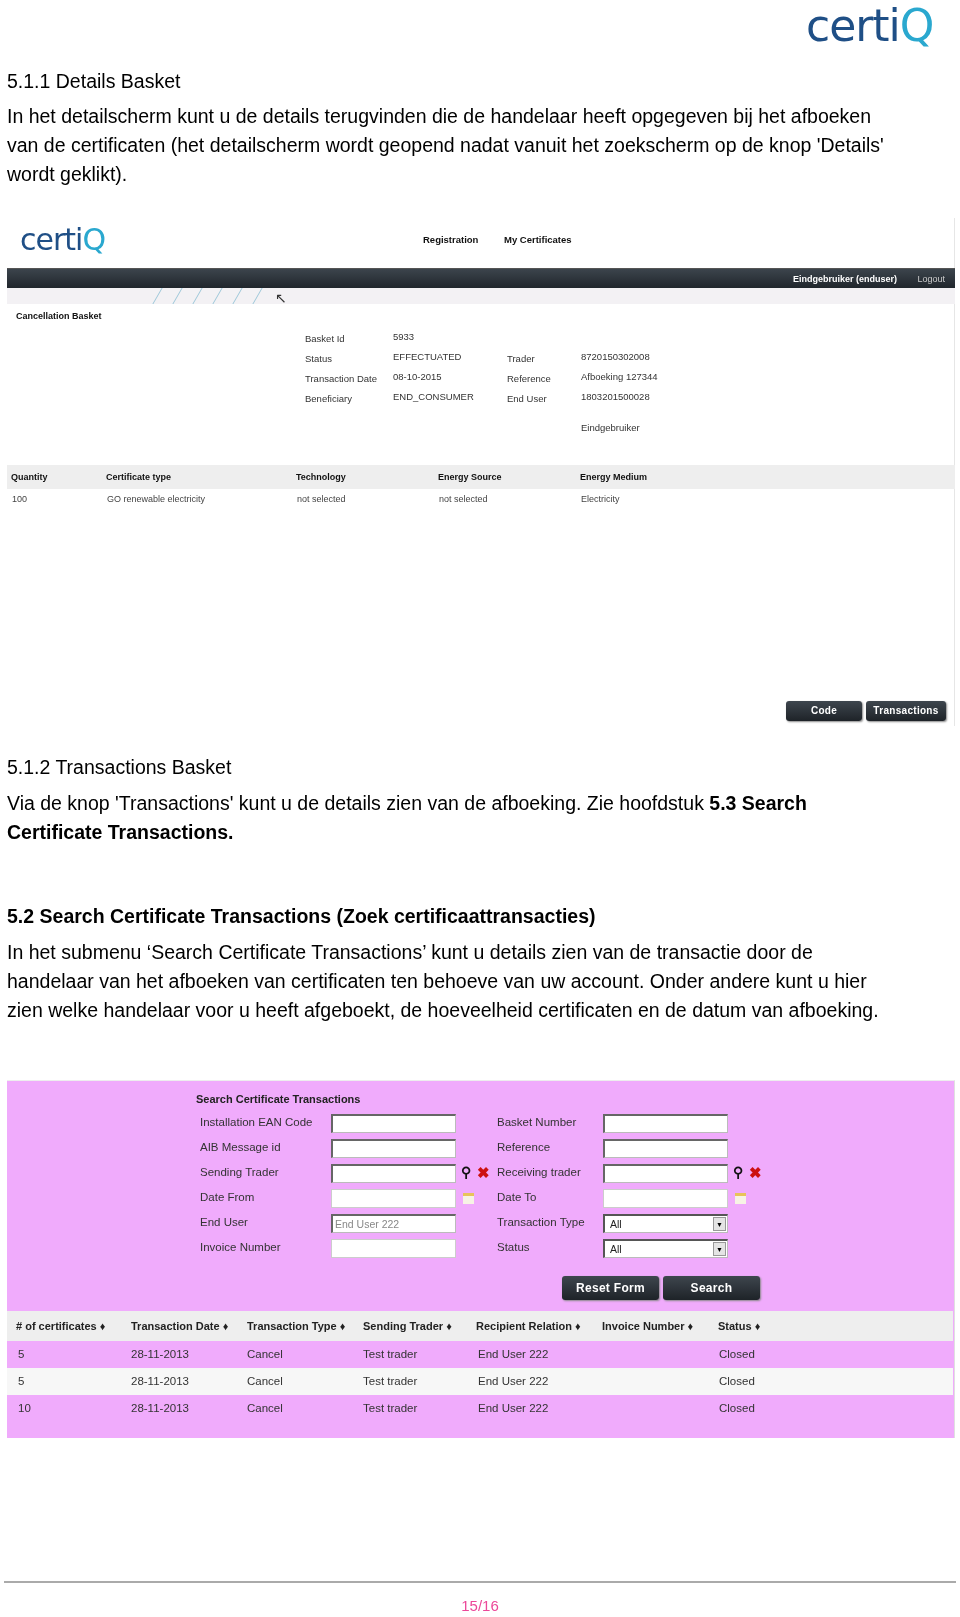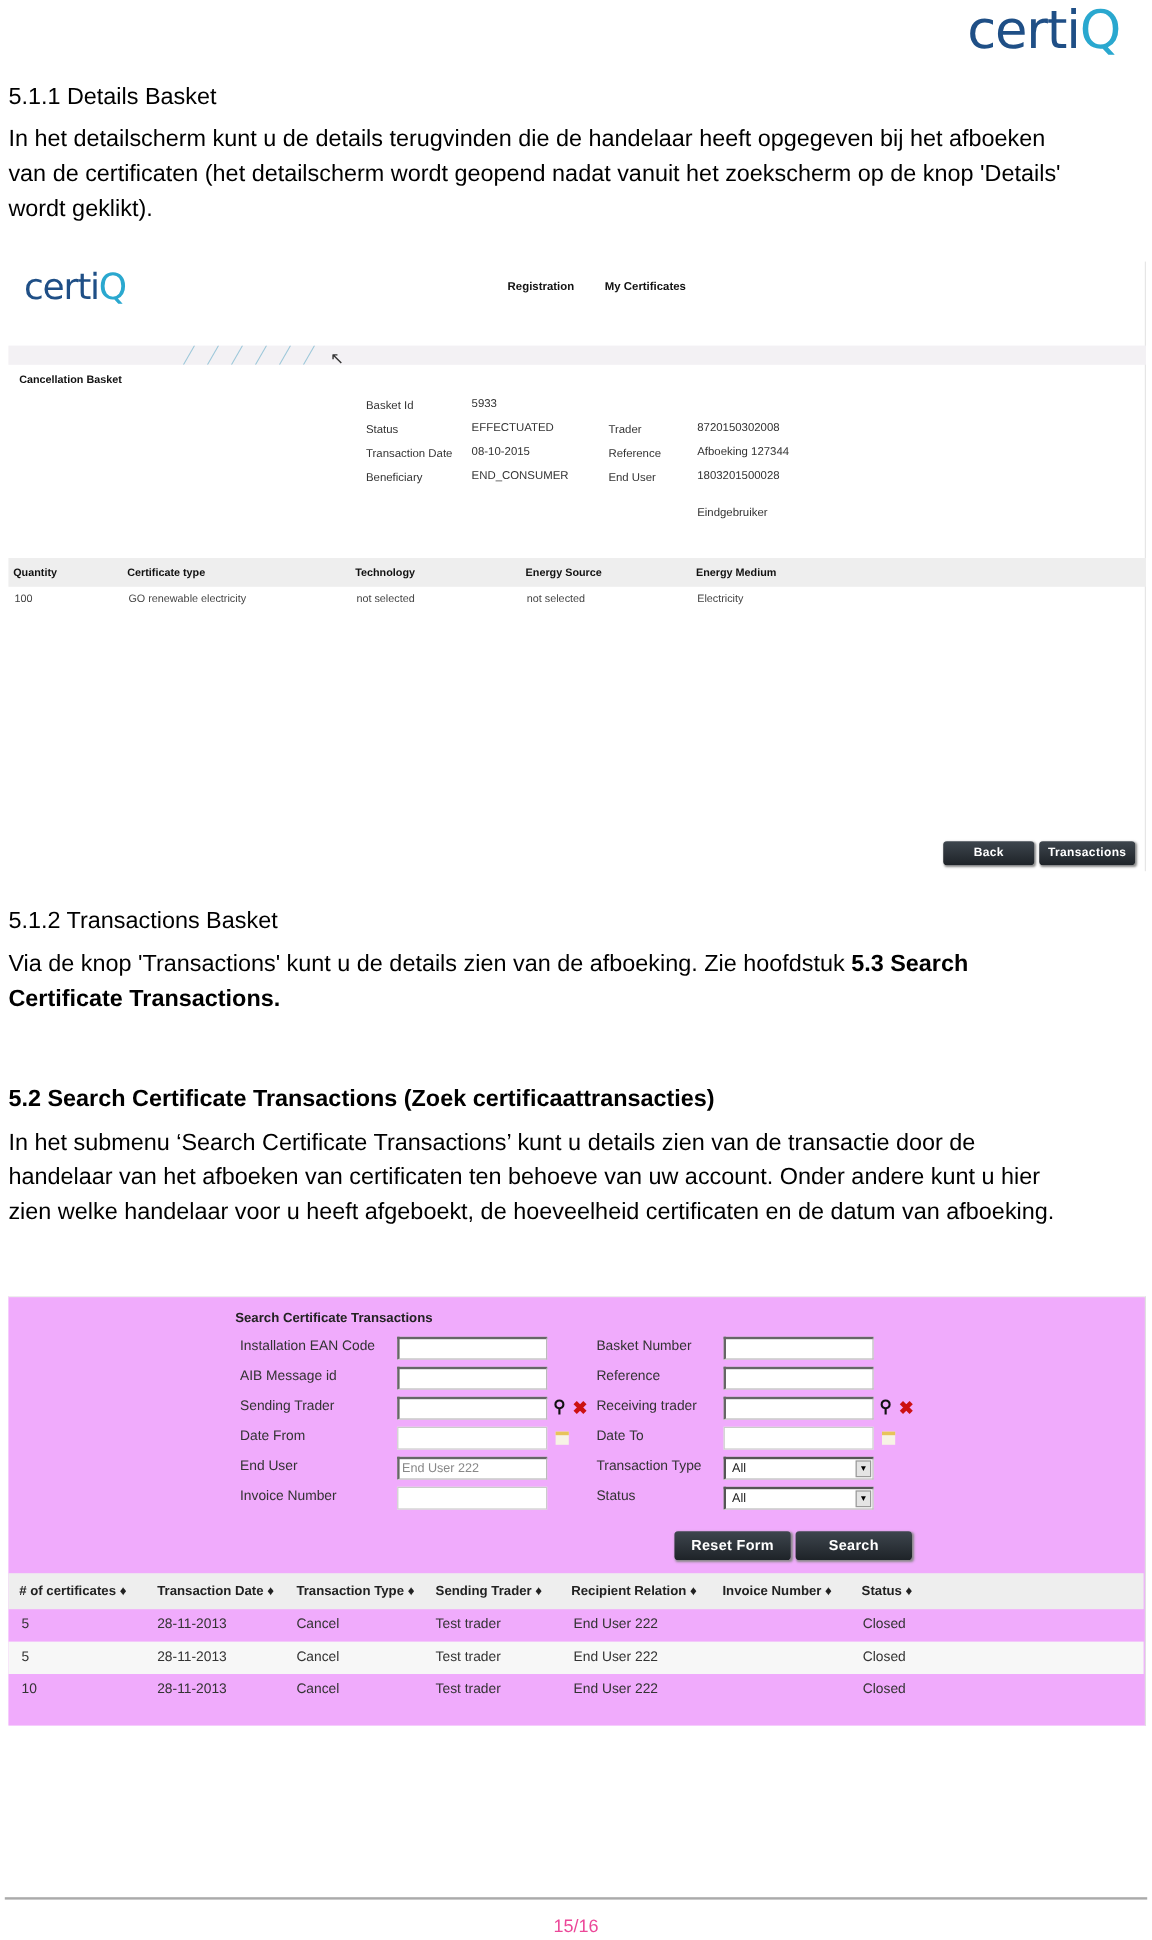--- a/index.html
+++ b/index.html
@@ -60,20 +60,24 @@
 
 <div class="doc-text" style="top:66px;">5.1.1 Details Basket</div>
 <div class="doc-text" style="top:101px;">In het detailscherm kunt u de details terugvinden die de handelaar heeft opgegeven bij het afboeken</div>
 <div class="doc-text" style="top:130px;">van de certificaten (het detailscherm wordt geopend nadat vanuit het zoekscherm op de knop 'Details'</div>
 <div class="doc-text" style="top:159px;">wordt geklikt).</div>
 
 <div class="shot1">
   <div class="app-logo"><span>certi</span><span class="q">Q</span></div>
   <div class="topnav" style="left:416px;">Registration</div>
   <div class="topnav" style="left:497px;">My Certificates</div>
+  <div class="navbar">
+    <span class="user">Eindgebruiker (enduser)</span>
+    <span class="logout">Logout</span>
+  </div>
   <div class="stripe">
     <i style="left:150px"></i>
       <i style="left:170px"></i>
       <i style="left:190px"></i>
       <i style="left:210px"></i>
       <i style="left:230px"></i>
       <i style="left:250px"></i>
   </div>
   <div class="cursor">↖</div>
   <div class="sec-title">Cancellation Basket</div>
@@ -102,21 +106,21 @@
     <span style="left:573px;">Energy Medium</span>
   </div>
   <div class="grid-row">
     <span style="left:5px;">100</span>
     <span style="left:100px;">GO renewable electricity</span>
     <span style="left:290px;">not selected</span>
     <span style="left:432px;">not selected</span>
     <span style="left:574px;">Electricity</span>
   </div>
 
-  <div class="btn-dark" style="left:779px;top:483px;width:76px;">Back</div>
+  <div class="btn-dark" style="left:779px;top:483px;width:76px;">Code</div>
   <div class="btn-dark" style="left:859px;top:483px;width:80px;">Transactions</div>
 </div>
 
 <div class="doc-text" style="top:752px;">5.1.2 Transactions Basket</div>
 <div class="doc-text" style="top:788px;"><span>Via de knop 'Transactions' kunt u de details zien van de afboeking. Zie hoofdstuk </span><b>5.3 Search</b></div>
 <div class="doc-text" style="top:817px;"><b>Certificate Transactions.</b></div>
 
 <div class="doc-text" style="top:901px;font-weight:bold;">5.2 Search Certificate Transactions (Zoek certificaattransacties)</div>
 <div class="doc-text" style="top:937px;">In het submenu ‘Search Certificate Transactions’ kunt u details zien van de transactie door de</div>
 <div class="doc-text" style="top:966px;">handelaar van het afboeken van certificaten ten behoeve van uw account. Onder andere kunt u hier</div>

